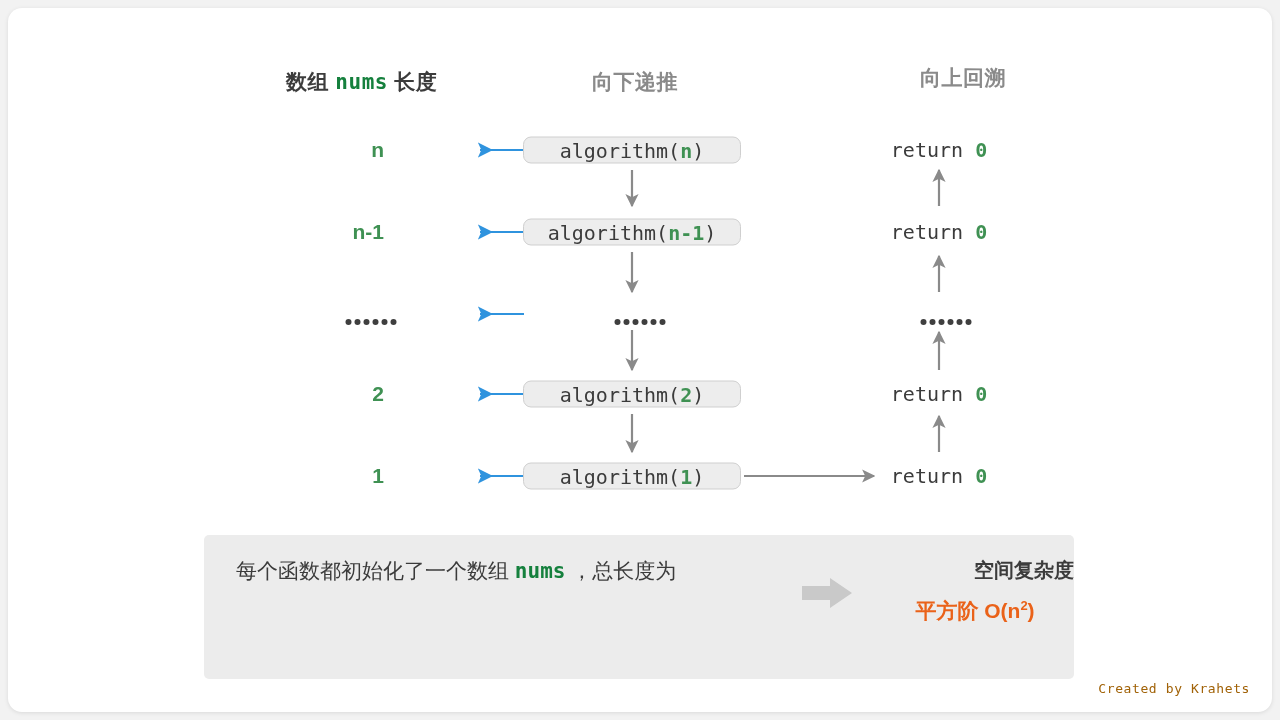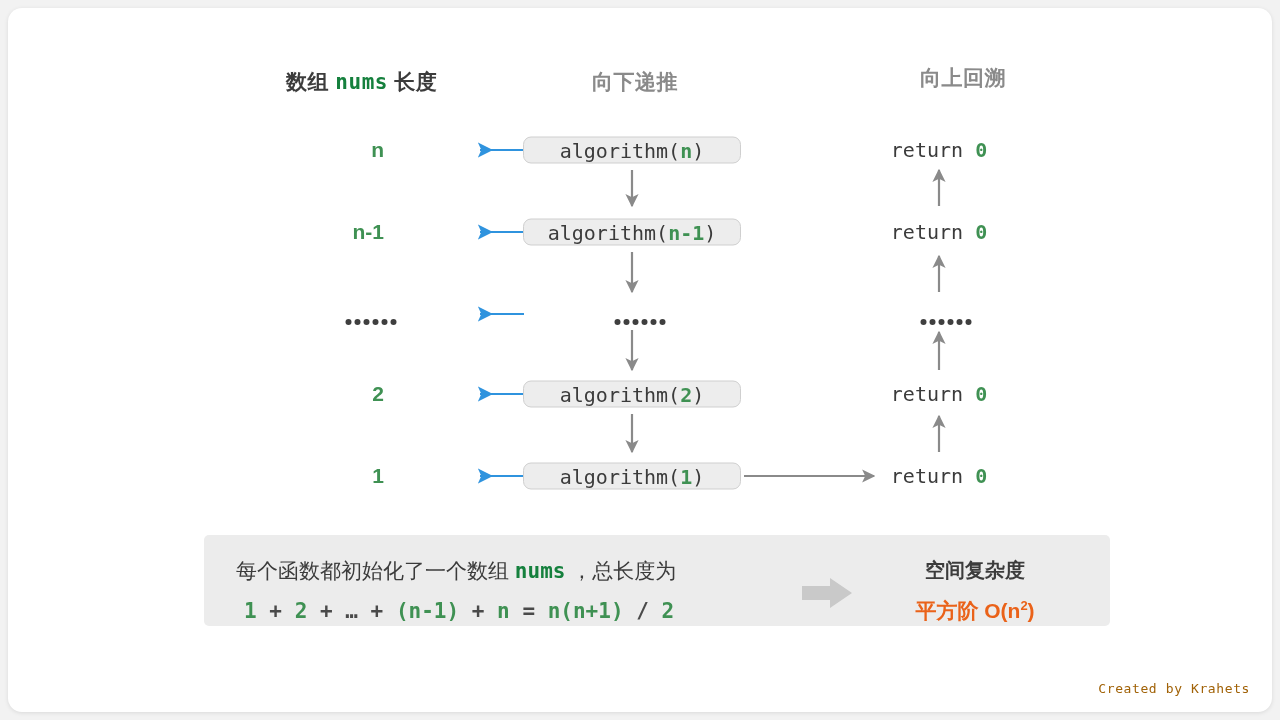--- a/index.html
+++ b/index.html
@@ -99,24 +99,23 @@
     font-weight: bold;
     font-size: 17px;
     line-height: 1.75;
     white-space: nowrap;
   }
 
   
   #summary {
     position: absolute;
     left: 196px; top: 527px;
-    width: 870px; height: 91px;
+    width: 870px; height: 144px;
     background: #ececec;
     border-radius: 5px;
-    padding-left: 36px;
   }
   .sum-line1 {
     position: absolute;
     left: 32px; top: 22px;
     font-size: 21px;
     color: #3b3b3b;
     white-space: nowrap;
     font-weight: 500;
   }
   .sum-line2 {
@@ -132,21 +131,21 @@
   .sum-line2 .op { color: #4a4a4a; }
   .big-arrow {
     position: absolute;
     left: 598px; top: 42px;
     width: 50px; height: 32px;
   }
   .sum-right-title {
     position: absolute;
     left: 672px; top: 22px;
     width: 198px;
-    text-align: center;
+    text-align: right;
     font-size: 20px;
     font-weight: bold;
     color: #3c3c3c;
     white-space: nowrap;
   }
   .sum-right-value {
     position: absolute;
     left: 672px; top: 62px;
     width: 198px;
     text-align: center;
@@ -288,35 +287,20 @@
 
 
   <div id="summary">
 
     <div class="sum-line1">
       <span>每个函数都初始化了一个数组</span>
       <span class="blue-kw">nums</span>
       <span>，总长度为</span>
     </div>
 
-    <div class="sum-line2">
-      <span class="g">1</span>
-      <span class="op">+</span>
-      <span class="g">2</span>
-      <span class="op">+</span>
-      <span class="op">…</span>
-      <span class="op">+</span>
-      <span class="g">(n-1)</span>
-      <span class="op">+</span>
-      <span class="g">n</span>
-      <span class="op">=</span>
-      <span class="g">n(n+1)</span>
-      <span class="op">/</span>
-      <span class="g">2</span>
-    </div>
 
     <svg class="big-arrow" viewBox="0 0 50 32" xmlns="http://www.w3.org/2000/svg">
       <path d="M0,9 L28,9 L28,1 L50,16 L28,31 L28,23 L0,23 Z" fill="#c9c9c9"></path>
     </svg>
 
     <div class="sum-right-title">空间复杂度</div>
 
     <div class="sum-right-value">
       <span>平方阶</span>
       <span>O(n</span><sup>2</sup><span>)</span>

